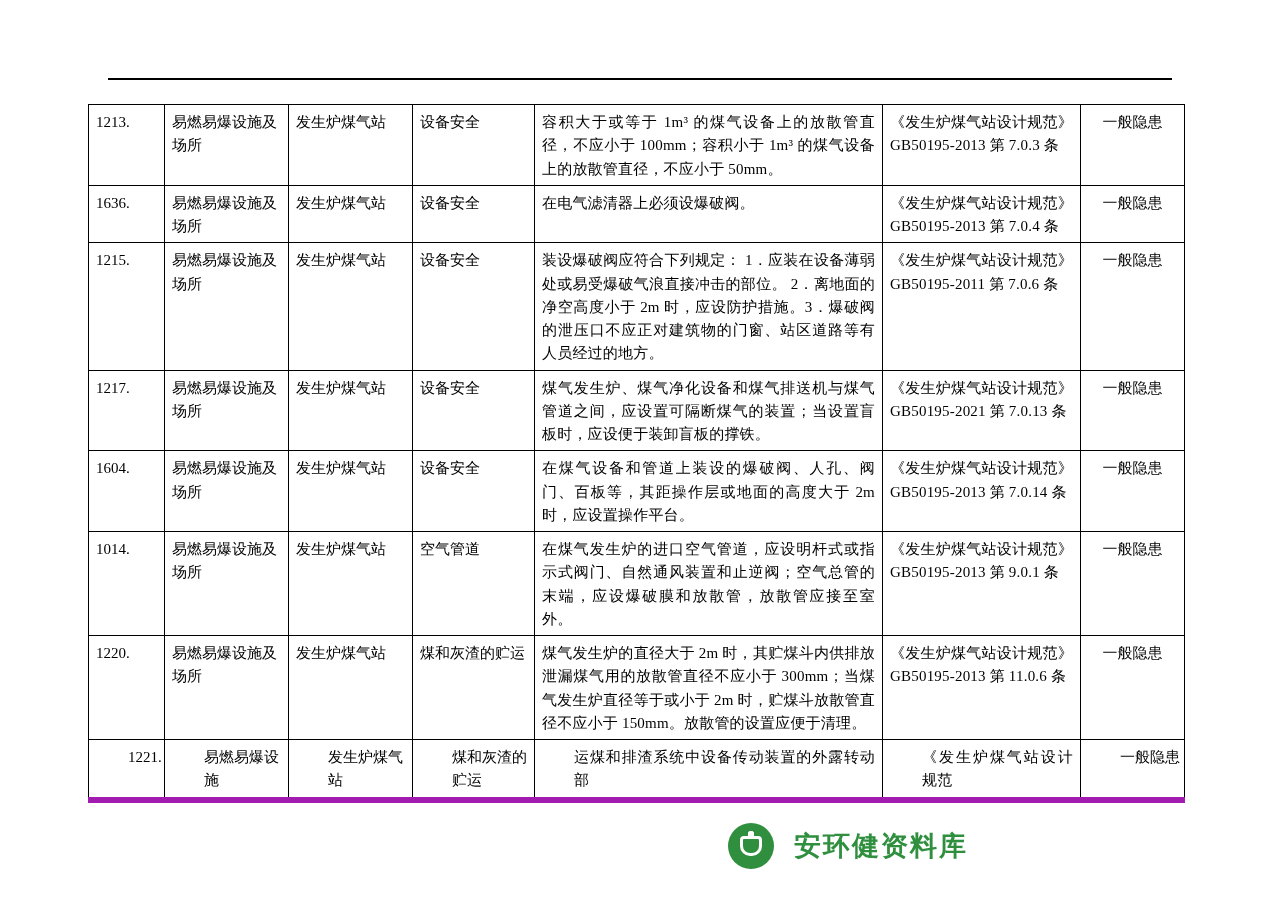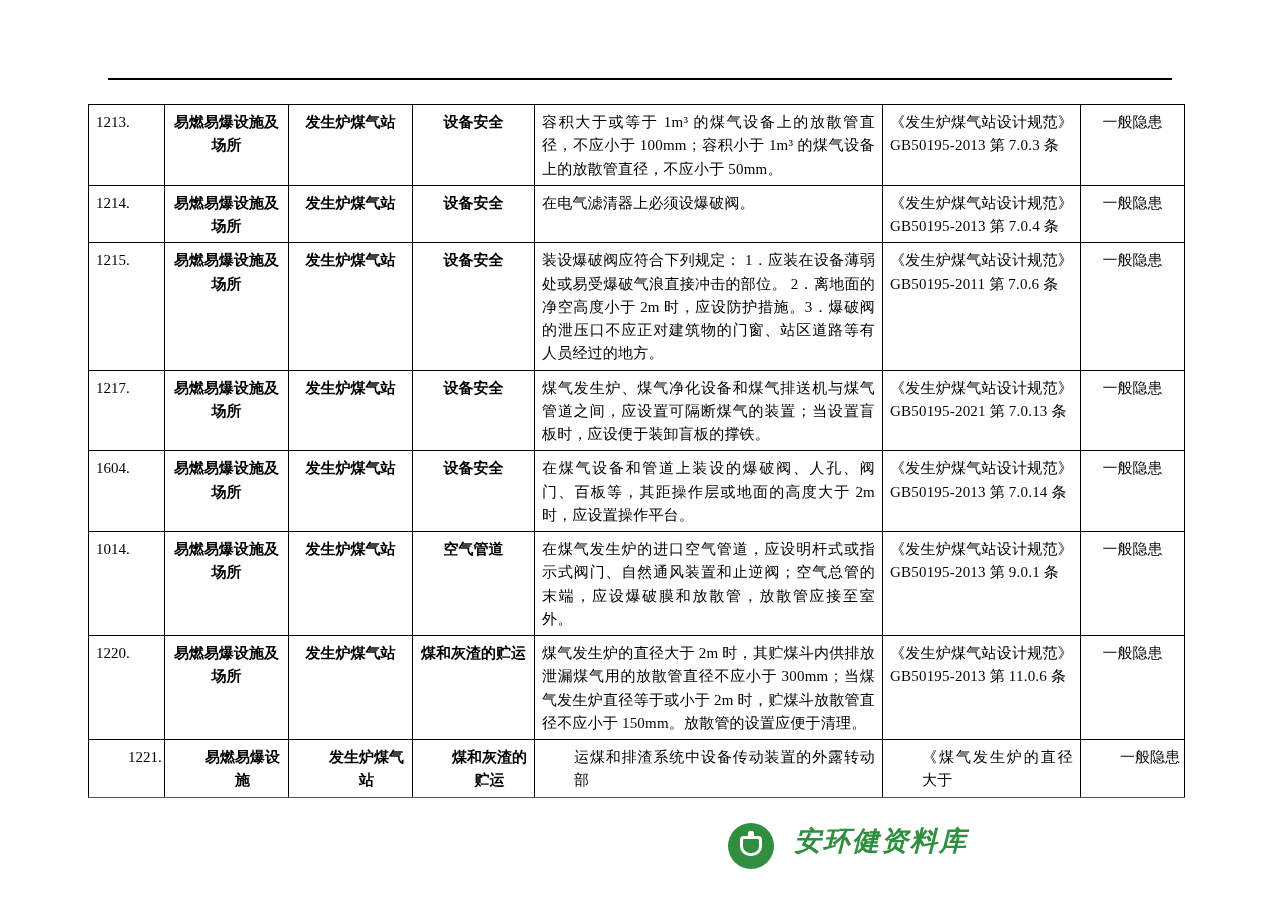--- a/index.html
+++ b/index.html
@@ -57,55 +57,52 @@
   col.c-ref  { width: 198px; }
   col.c-level{ width: 104px; }
 
   td.num {
     text-align: left;
     padding-left: 14px;
     vertical-align: middle;
     white-space: nowrap;
   }
   td.cat, td.site, td.type {
-    text-align: center;
     vertical-align: middle;
-    font-weight: bold;
   }
   td.desc {
     text-align: justify;
     text-align-last: left;
     letter-spacing: 0.2px;
     margin-left: 40px;
   }
   td.ref {
     text-align: justify;
     letter-spacing: 0.2px;
   }
   td.level {
     text-align: center;
     vertical-align: bottom;
     white-space: nowrap;
     padding-bottom: 6px;
     margin-left: 46px;
   }
   tr.last td {
-    border-bottom: 1px solid #a21caf;
+    border-bottom: 6px solid #a21caf;
     padding-left: 39px;
   }
 
   
   .wm {
     position: absolute;
     right: 108px;
     bottom: 36px;
     display: flex;
-    align-items: flex-start;
+    align-items: center;
     gap: 20px;
-    font-style: italic;
   }
   .wm-badge {
     width: 46px;
     height: 46px;
     border-radius: 50%;
     background: #2f8f3f;
     position: relative;
     flex: 0 0 auto;
   }
   .wm-badge::before {
@@ -162,21 +159,21 @@
         <tr>
           <td class="num">1213.</td>
           <td class="cat">易燃易爆设施及场所</td>
           <td class="site">发生炉煤气站</td>
           <td class="type">设备安全</td>
           <td class="desc">容积大于或等于 1m³ 的煤气设备上的放散管直径，不应小于 100mm；容积小于 1m³ 的煤气设备上的放散管直径，不应小于 50mm。</td>
           <td class="ref">《发生炉煤气站设计规范》GB50195-2013 第 7.0.3 条</td>
           <td class="level">一般隐患</td>
         </tr>
         <tr>
-          <td class="num">1214.</td>
+          <td class="num">1636.</td>
           <td class="cat">易燃易爆设施及场所</td>
           <td class="site">发生炉煤气站</td>
           <td class="type">设备安全</td>
           <td class="desc">在电气滤清器上必须设爆破阀。</td>
           <td class="ref">《发生炉煤气站设计规范》GB50195-2013 第 7.0.4 条</td>
           <td class="level">一般隐患</td>
         </tr>
         <tr>
           <td class="num">1215.</td>
           <td class="cat">易燃易爆设施及场所</td>
@@ -221,21 +218,21 @@
           <td class="desc">煤气发生炉的直径大于 2m 时，其贮煤斗内供排放泄漏煤气用的放散管直径不应小于 300mm；当煤气发生炉直径等于或小于 2m 时，贮煤斗放散管直径不应小于 150mm。放散管的设置应便于清理。</td>
           <td class="ref">《发生炉煤气站设计规范》GB50195-2013 第 11.0.6 条</td>
           <td class="level">一般隐患</td>
         </tr>
         <tr class="last">
           <td class="num">1221.</td>
           <td class="cat">易燃易爆设施</td>
           <td class="site">发生炉煤气站</td>
           <td class="type">煤和灰渣的贮运</td>
           <td class="desc">运煤和排渣系统中设备传动装置的外露转动部</td>
-          <td class="ref">《煤气发生炉的直径大于</td>
+          <td class="ref">《发生炉煤气站设计规范</td>
           <td class="level">一般隐患</td>
         </tr>
       </tbody>
     </table>
   </div>
 
   <div class="wm">
     <span class="wm-badge"></span>
     <span class="wm-text">安环健资料库</span>
   </div>

